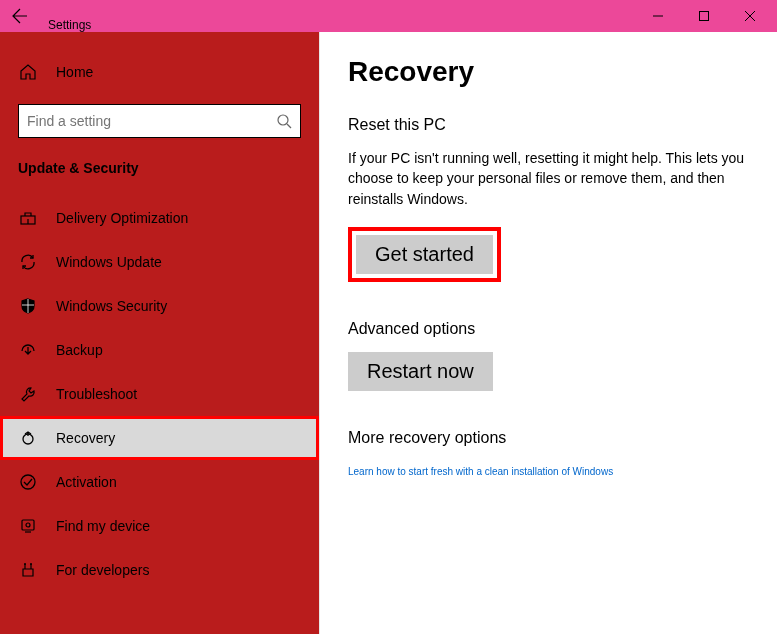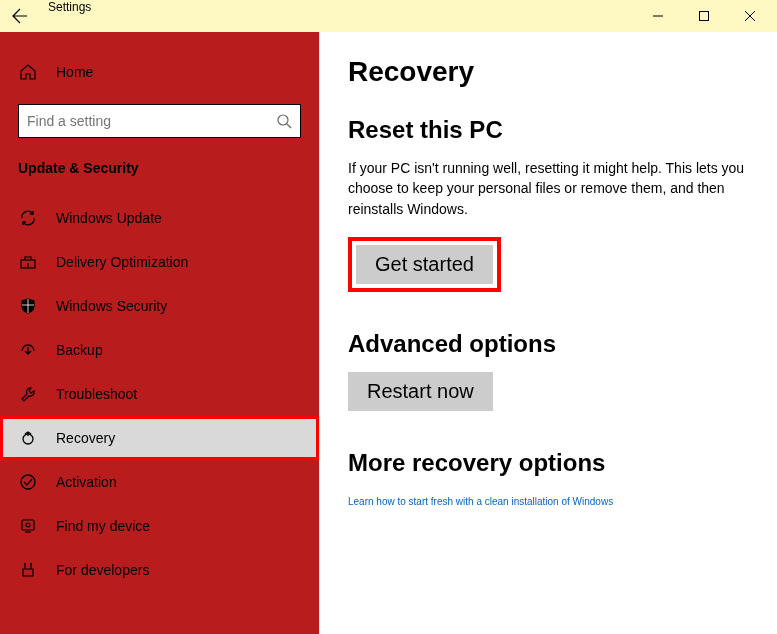--- a/index.html
+++ b/index.html
@@ -17,23 +17,23 @@
     }
     .window {
       width: 100%;
       height: 100%;
       display: flex;
       flex-direction: column;
     }
     .titlebar {
       height: 32px;
       display: flex;
-      align-items: flex-start;
+      align-items: flex-end;
       padding: 0 4px;
-      background: #fef9c3;
+      background: #ec4899;
     }
     .titlebar .back-btn {
       width: 32px;
       height: 32px;
       display: flex;
       align-items: center;
       justify-content: center;
       cursor: pointer;
     }
     .titlebar .title {
@@ -146,22 +146,22 @@
     .page-title {
       font-size: 28px;
       font-weight: 600;
       color: #000;
       margin-bottom: 28px;
     }
     .section {
       margin-bottom: 38px;
     }
     .section-heading {
-      font-size: 24px;
-      font-weight: 700;
+      font-size: 16px;
+      font-weight: 400;
       color: #000;
       margin-bottom: 14px;
     }
     .section-text {
       font-size: 14px;
       color: #000;
       line-height: 1.45;
       margin-bottom: 18px;
       max-width: 400px;
     }
@@ -249,35 +249,35 @@
         </span>
       </div>
 
       <div class="category-header">Update &amp; Security</div>
 
       <div class="nav-list">
 
         <div class="nav-item">
           <span class="icon">
             <svg width="18" height="18" viewBox="0 0 18 18">
+                <rect x="2" y="7" width="14" height="8" stroke="#000" stroke-width="1.2" fill="none"></rect>
+                <path d="M6 7 L6 4 L12 4 L12 7 M9 10 L9 15" stroke="#000" stroke-width="1.2" fill="none"></path>
+              </svg>
+          </span>
+          <span class="label">Delivery Optimization</span>
+        </div>
+
+        <div class="nav-item">
+          <span class="icon">
+            <svg width="18" height="18" viewBox="0 0 18 18">
                 <path d="M3 9 A6 6 0 0 1 14 5 M15 9 A6 6 0 0 1 4 13" stroke="#000" stroke-width="1.3" fill="none"></path>
                 <path d="M14 2 L14 5 L11 5 M4 16 L4 13 L7 13" stroke="#000" stroke-width="1.3" fill="none"></path>
               </svg>
           </span>
           <span class="label">Windows Update</span>
-        </div>
-
-        <div class="nav-item">
-          <span class="icon">
-            <svg width="18" height="18" viewBox="0 0 18 18">
-                <rect x="2" y="7" width="14" height="8" stroke="#000" stroke-width="1.2" fill="none"></rect>
-                <path d="M6 7 L6 4 L12 4 L12 7 M9 10 L9 15" stroke="#000" stroke-width="1.2" fill="none"></path>
-              </svg>
-          </span>
-          <span class="label">Delivery Optimization</span>
         </div>
 
         <div class="nav-item">
           <span class="icon">
             <svg width="18" height="18" viewBox="0 0 18 18">
                 <path d="M9 2 L15 4 L15 9 C15 13 12 15 9 16 C6 15 3 13 3 9 L3 4 Z" stroke="#000" stroke-width="1.2" fill="#000"></path>
                 <path d="M9 2 L9 16 M3 8 L15 8" stroke="#fff" stroke-width="0.8" fill="none"></path>
               </svg>
           </span>
           <span class="label">Windows Security</span>

